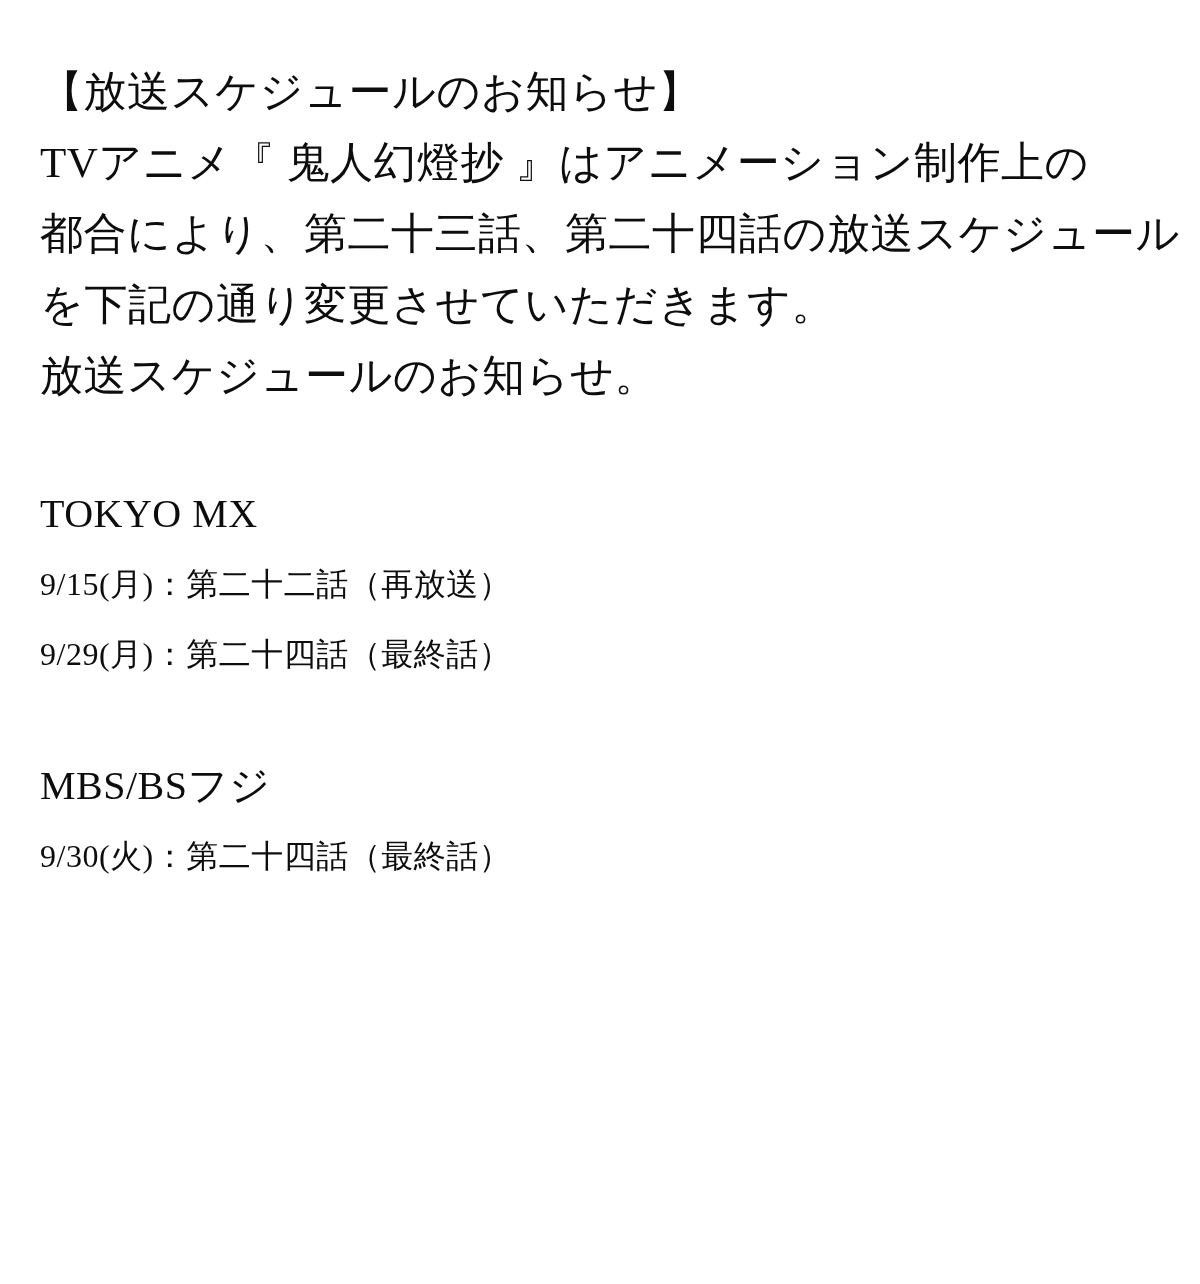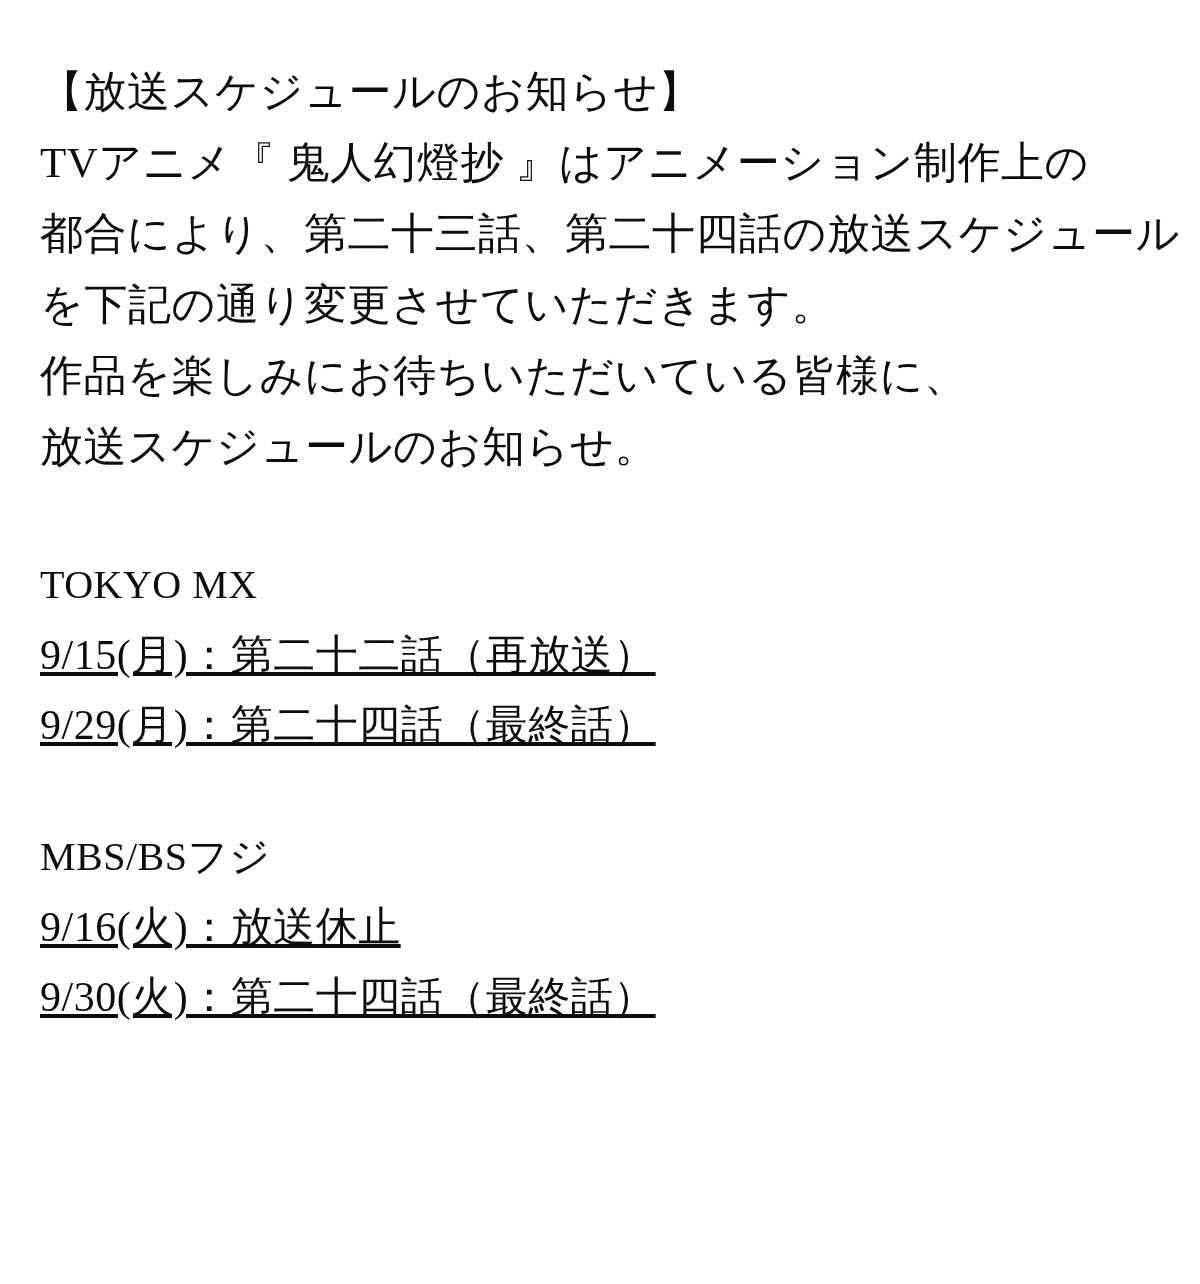--- a/index.html
+++ b/index.html
@@ -35,51 +35,48 @@
     height: 62px;
   }
   .channel-heading {
     font-size: 40px;
     line-height: 70px;
     letter-spacing: 0.5px;
     white-space: pre;
     font-weight: 400;
   }
   .schedule-line {
-    font-size: 42px;
+    font-size: 32px;
     line-height: 70px;
     letter-spacing: 0.5px;
     white-space: pre;
     font-weight: 500;
-    text-decoration: underline;
   }
 </style>
 </head>
 <body>
 
 <div class="page">
 
   <div class="notice-block">
     <div class="notice-line">【放送スケジュールのお知らせ】</div>
     <div class="notice-line">TVアニメ『 鬼人幻燈抄 』はアニメーション制作上の</div>
     <div class="notice-line">都合により、第二十三話、第二十四話の放送スケジュール</div>
     <div class="notice-line">を下記の通り変更させていただきます。</div>
-    <div class="notice-line">作品を楽しみにお待ちいただいている皆様に、</div>
     <div class="notice-line">放送スケジュールのお知らせ。</div>
   </div>
 
   <div class="spacer"></div>
 
   <div class="schedule-block">
     <div class="channel-heading">TOKYO MX</div>
     <div class="schedule-line">9/15(月)：第二十二話（再放送）</div>
     <div class="schedule-line">9/29(月)：第二十四話（最終話）</div>
   </div>
 
   <div class="spacer-small"></div>
 
   <div class="schedule-block">
     <div class="channel-heading">MBS/BSフジ</div>
-    <div class="schedule-line">9/16(火)：放送休止</div>
     <div class="schedule-line">9/30(火)：第二十四話（最終話）</div>
   </div>
 
 </div>
 
 </body></html>

